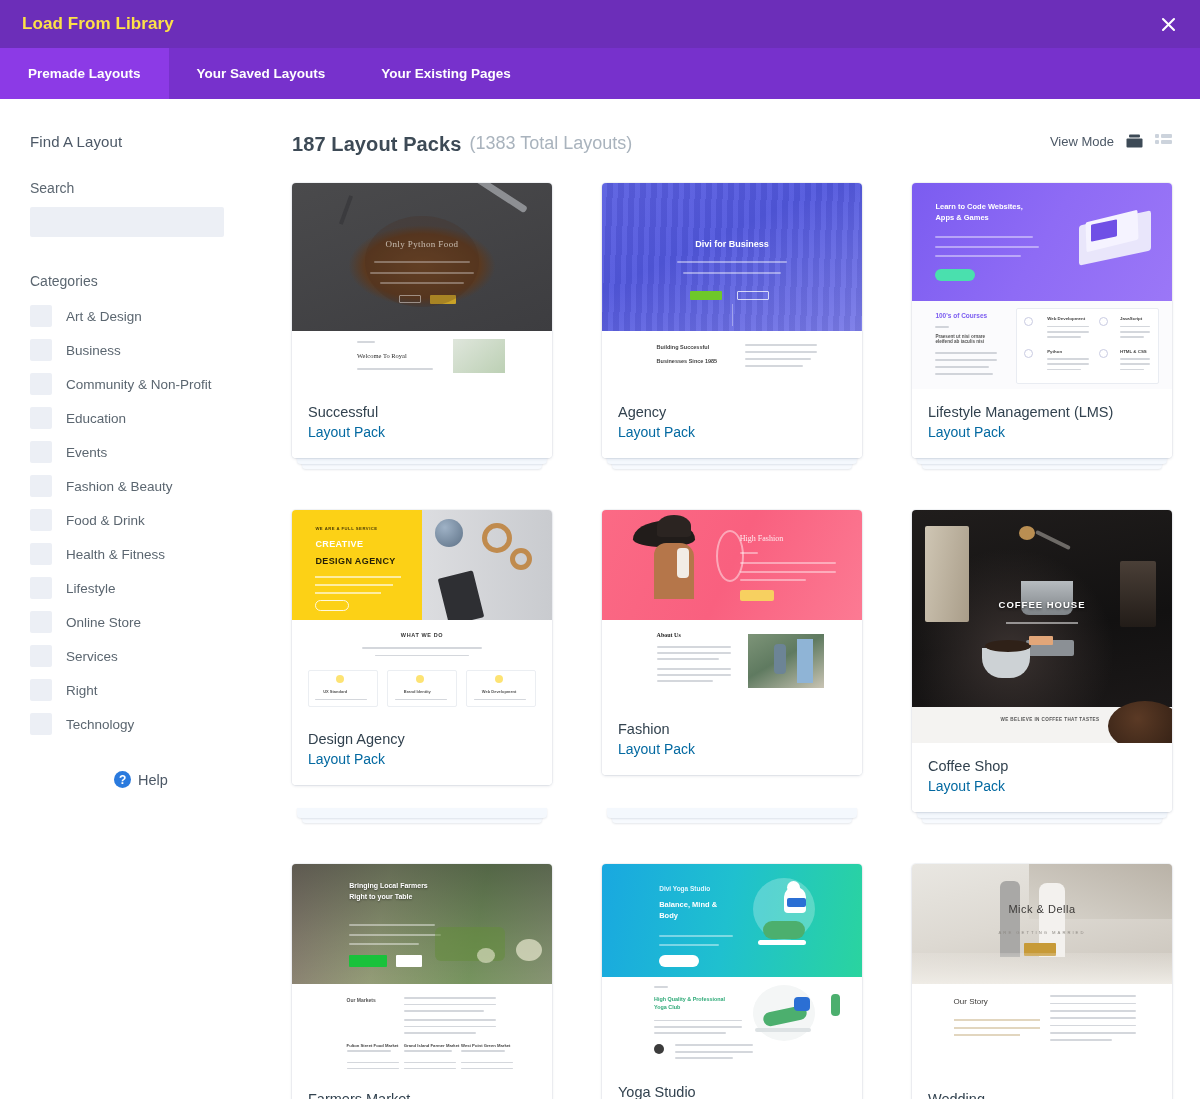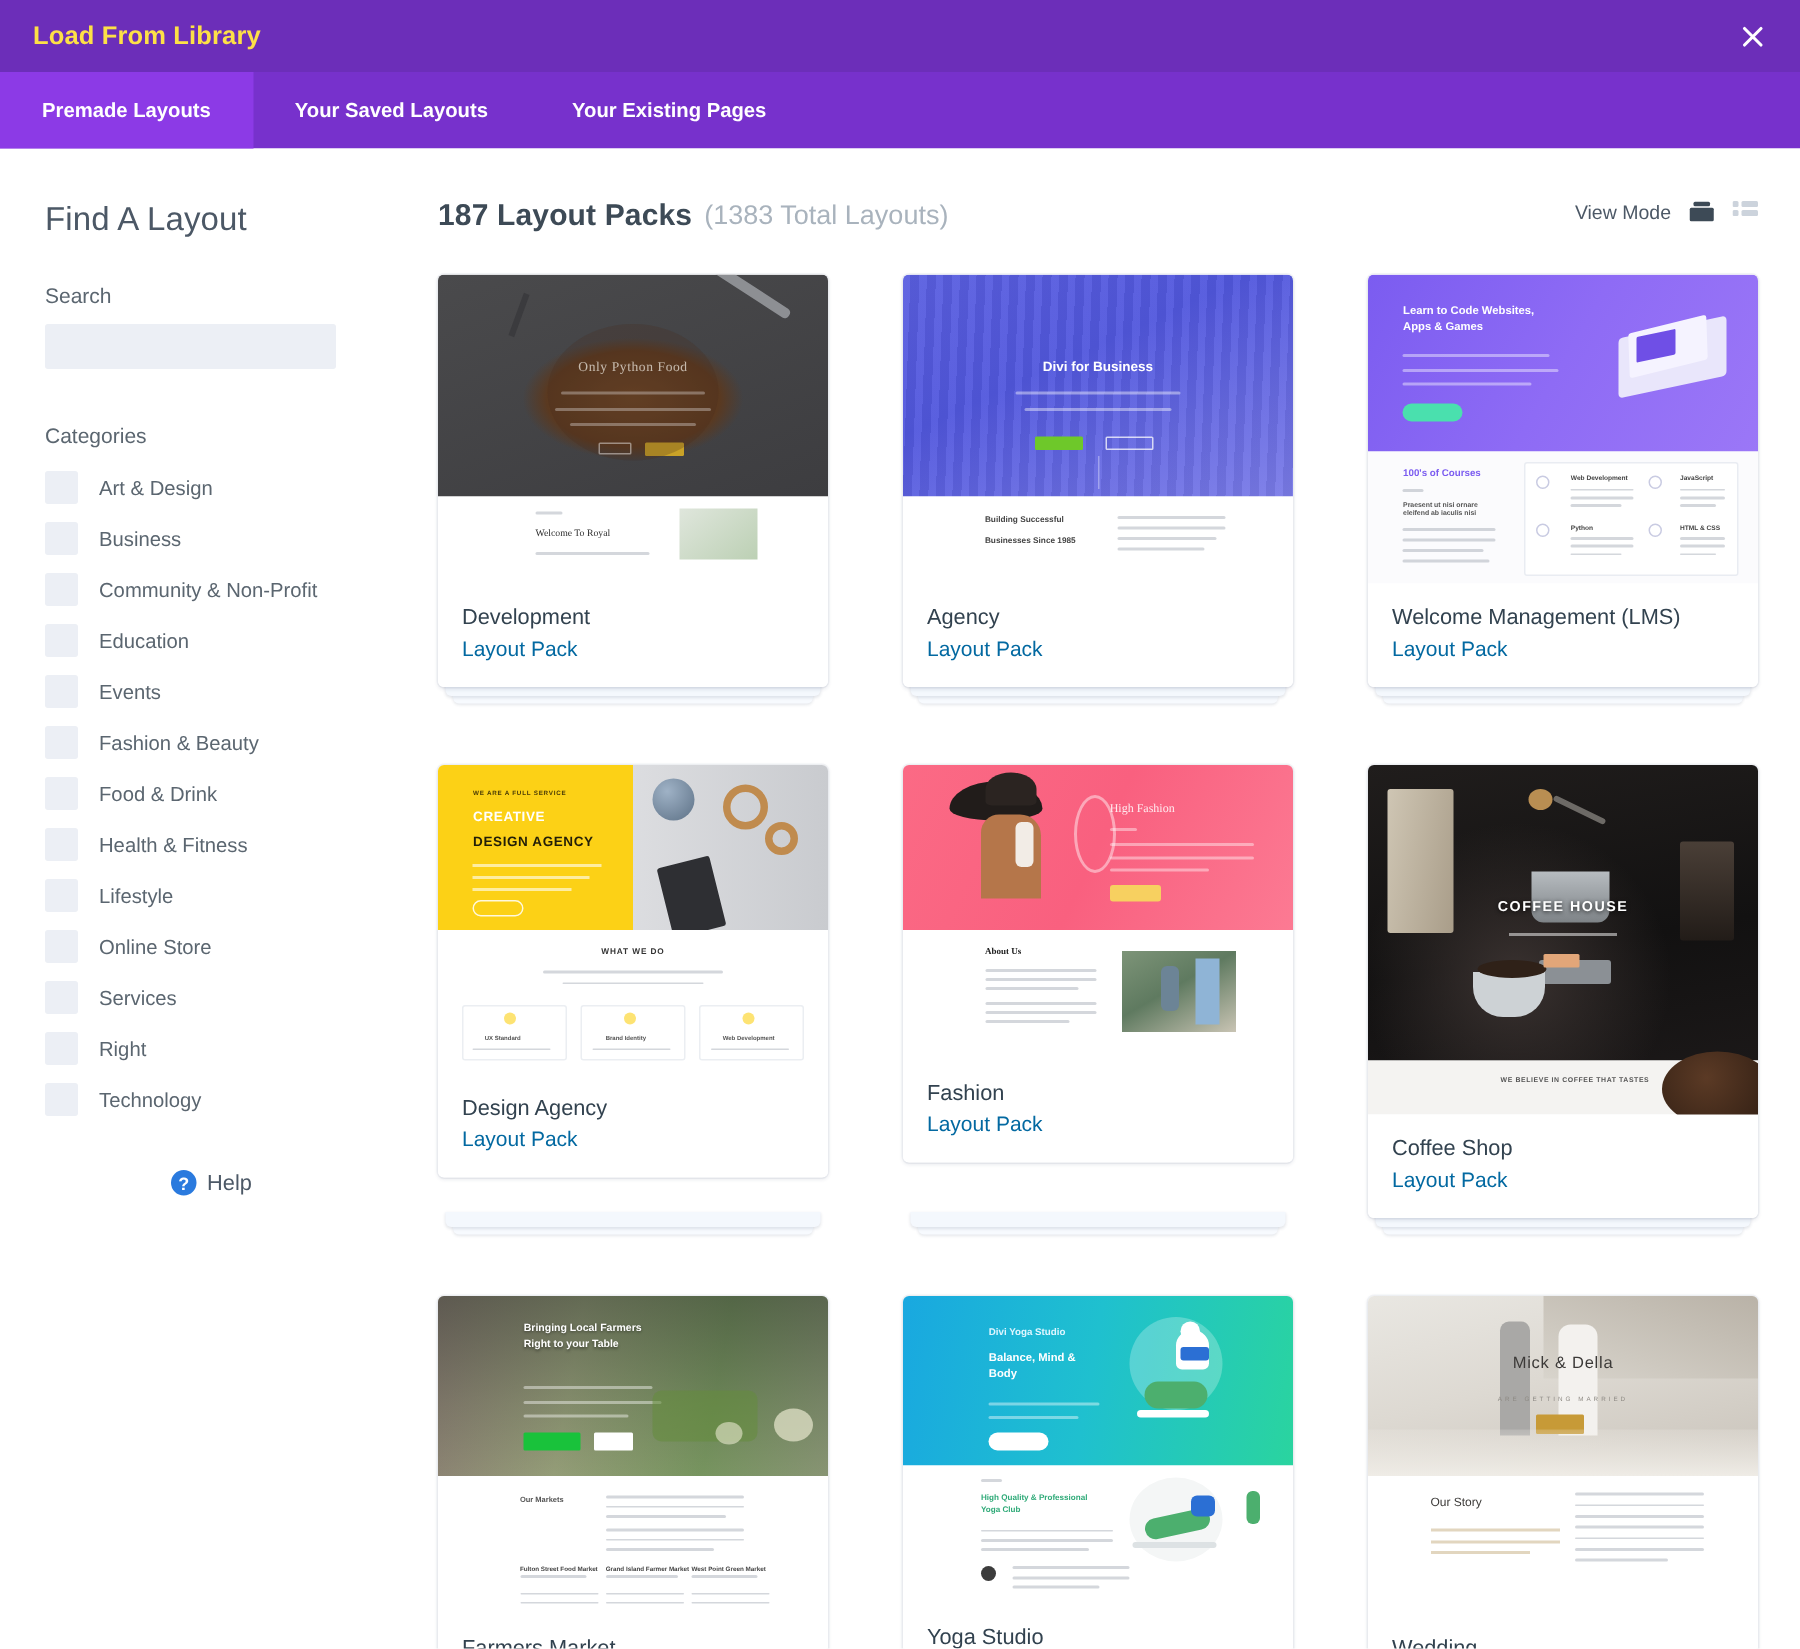--- a/index.html
+++ b/index.html
@@ -59,21 +59,21 @@
     background: #ffffff;
   }
 
   
   .sidebar {
     width: 282px;
     flex: 0 0 282px;
     padding: 34px 30px 0 30px;
   }
   .sidebar h2 {
-    font-size: 22px;
+    font-size: 15px;
     font-weight: normal;
     color: #4c5866;
     margin-bottom: 30px;
     letter-spacing: .1px;
   }
   .field-label {
     font-size: 14px;
     color: #5b6670;
     margin-bottom: 11px;
   }
@@ -409,21 +409,21 @@
               <div class="blk" style="left:28%;top:22%;width:44%;height:62%;background:rgba(70,45,26,.25);border-radius:50%"></div>
             </div>
             <div class="white-sec" style="height:58px">
               <div class="blk dark-line" style="left:25%;top:18%;width:18px;height:2px"></div>
               <div class="blk" style="left:25%;top:36%;color:#2d2d2d;font-family:'Liberation Serif',serif;font-size:6.5px;white-space:nowrap">Welcome To Royal</div>
               <div class="blk dark-line" style="left:25%;top:64%;width:76px;height:2px"></div>
               <div class="blk" style="left:62%;top:14%;width:52px;height:34px;background:linear-gradient(140deg,#dfe6dc,#bcd0b4)"></div>
             </div>
           </div>
           <div class="card-meta">
-            <div class="card-title">Development</div>
+            <div class="card-title">Successful</div>
             <div class="card-sub">Layout Pack</div>
           </div>
         </div>
       </div>
 
       <div class="card-wrap">
         <div class="stack2"></div>
         <div class="stack1"></div>
         <div class="card">
           <div class="thumb">
@@ -491,21 +491,21 @@
               <div class="blk dark-line" style="left:52%;top:71%;width:42px;height:1.6px"></div>
               <div class="blk dark-line" style="left:52%;top:77%;width:34px;height:1.6px"></div>
               <div class="blk" style="left:72%;top:55%;width:9px;height:9px;border-radius:50%;border:1px solid #c9cbe2"></div>
               <div class="blk" style="left:80%;top:54%;color:#444;font-size:4.4px;font-weight:bold">HTML &amp; CSS</div>
               <div class="blk dark-line" style="left:80%;top:65%;width:30px;height:1.6px"></div>
               <div class="blk dark-line" style="left:80%;top:71%;width:30px;height:1.6px"></div>
               <div class="blk dark-line" style="left:80%;top:77%;width:24px;height:1.6px"></div>
             </div>
           </div>
           <div class="card-meta">
-            <div class="card-title">Welcome Management (LMS)</div>
+            <div class="card-title">Lifestyle Management (LMS)</div>
             <div class="card-sub">Layout Pack</div>
           </div>
         </div>
       </div>
 
       <div class="card-wrap">
         <div class="stack2"></div>
         <div class="stack1"></div>
         <div class="card">
           <div class="thumb">

